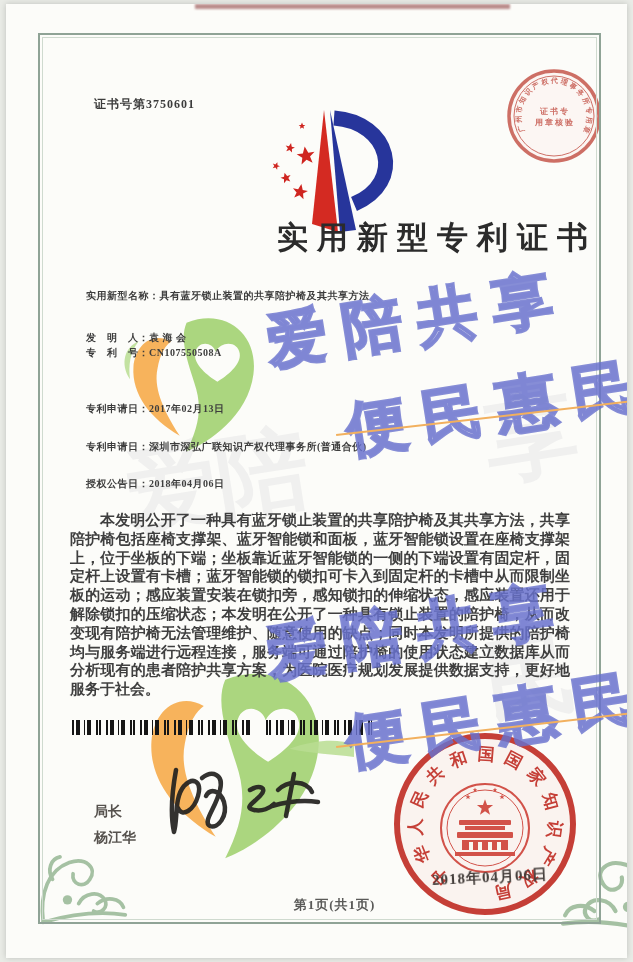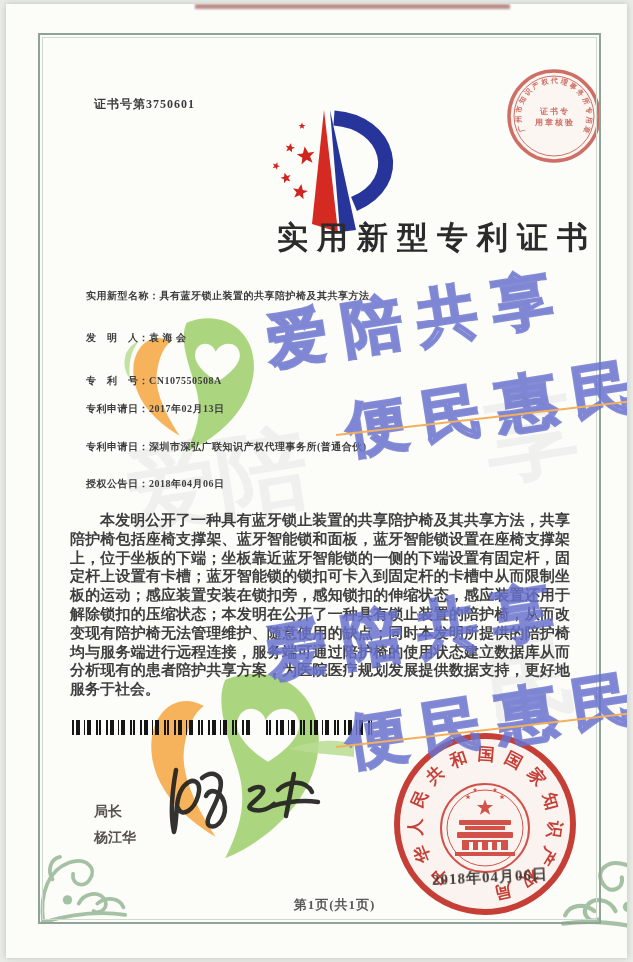--- a/index.html
+++ b/index.html
@@ -134,21 +134,21 @@
     <polygon points="86,6 100,128 74,120" fill="#d42a22"></polygon>
     <polygon points="92,6 118,126 102,128" fill="#27359b"></polygon>
     <path d="M96,14 C152,18 168,78 116,100" stroke="#27359b" stroke-width="15" fill="none"></path>
   </svg>
 
   <div class="title">实用新型专利证书</div>
 
   <div class="fields">
     <div class="fline" style="top:285px"><span>实用新型名称：</span><span>具有蓝牙锁止装置的共享陪护椅及其共享方法</span></div>
     <div class="fline" style="top:327px"><span>发　明　人：</span><span>袁 海 会</span></div>
-    <div class="fline" style="top:370px"><span>专　利　号：</span><span>CN107550508A</span></div>
+    <div class="fline" style="top:342px"><span>专　利　号：</span><span>CN107550508A</span></div>
     <div class="fline" style="top:398px"><span>专利申请日：</span><span>2017年02月13日</span></div>
     <div class="fline" style="top:436px"><span>专利申请日：</span><span>深圳市深弘广联知识产权代理事务所(普通合伙)</span></div>
     <div class="fline" style="top:473px"><span>授权公告日：</span><span>2018年04月06日</span></div>
   </div>
 
   <div class="abstract">本发明公开了一种具有蓝牙锁止装置的共享陪护椅及其共享方法，共享陪护椅包括座椅支撑架、蓝牙智能锁和面板，蓝牙智能锁设置在座椅支撑架上，位于坐板的下端；坐板靠近蓝牙智能锁的一侧的下端设置有固定杆，固定杆上设置有卡槽；蓝牙智能锁的锁扣可卡入到固定杆的卡槽中从而限制坐板的运动；感应装置安装在锁扣旁，感知锁扣的伸缩状态，感应装置还用于解除锁扣的压缩状态；本发明在公开了一种具有锁止装置的陪护椅，从而改变现有陪护椅无法管理维护、随意使用的缺点；同时本发明所提供的陪护椅均与服务端进行远程连接，服务端可通过陪护椅的使用状态建立数据库从而分析现有的患者陪护共享方案，为医院医疗规划发展提供数据支持，更好地服务于社会。</div>
 
   <div class="barcode">
       <div class="gap"></div>
     </div>

